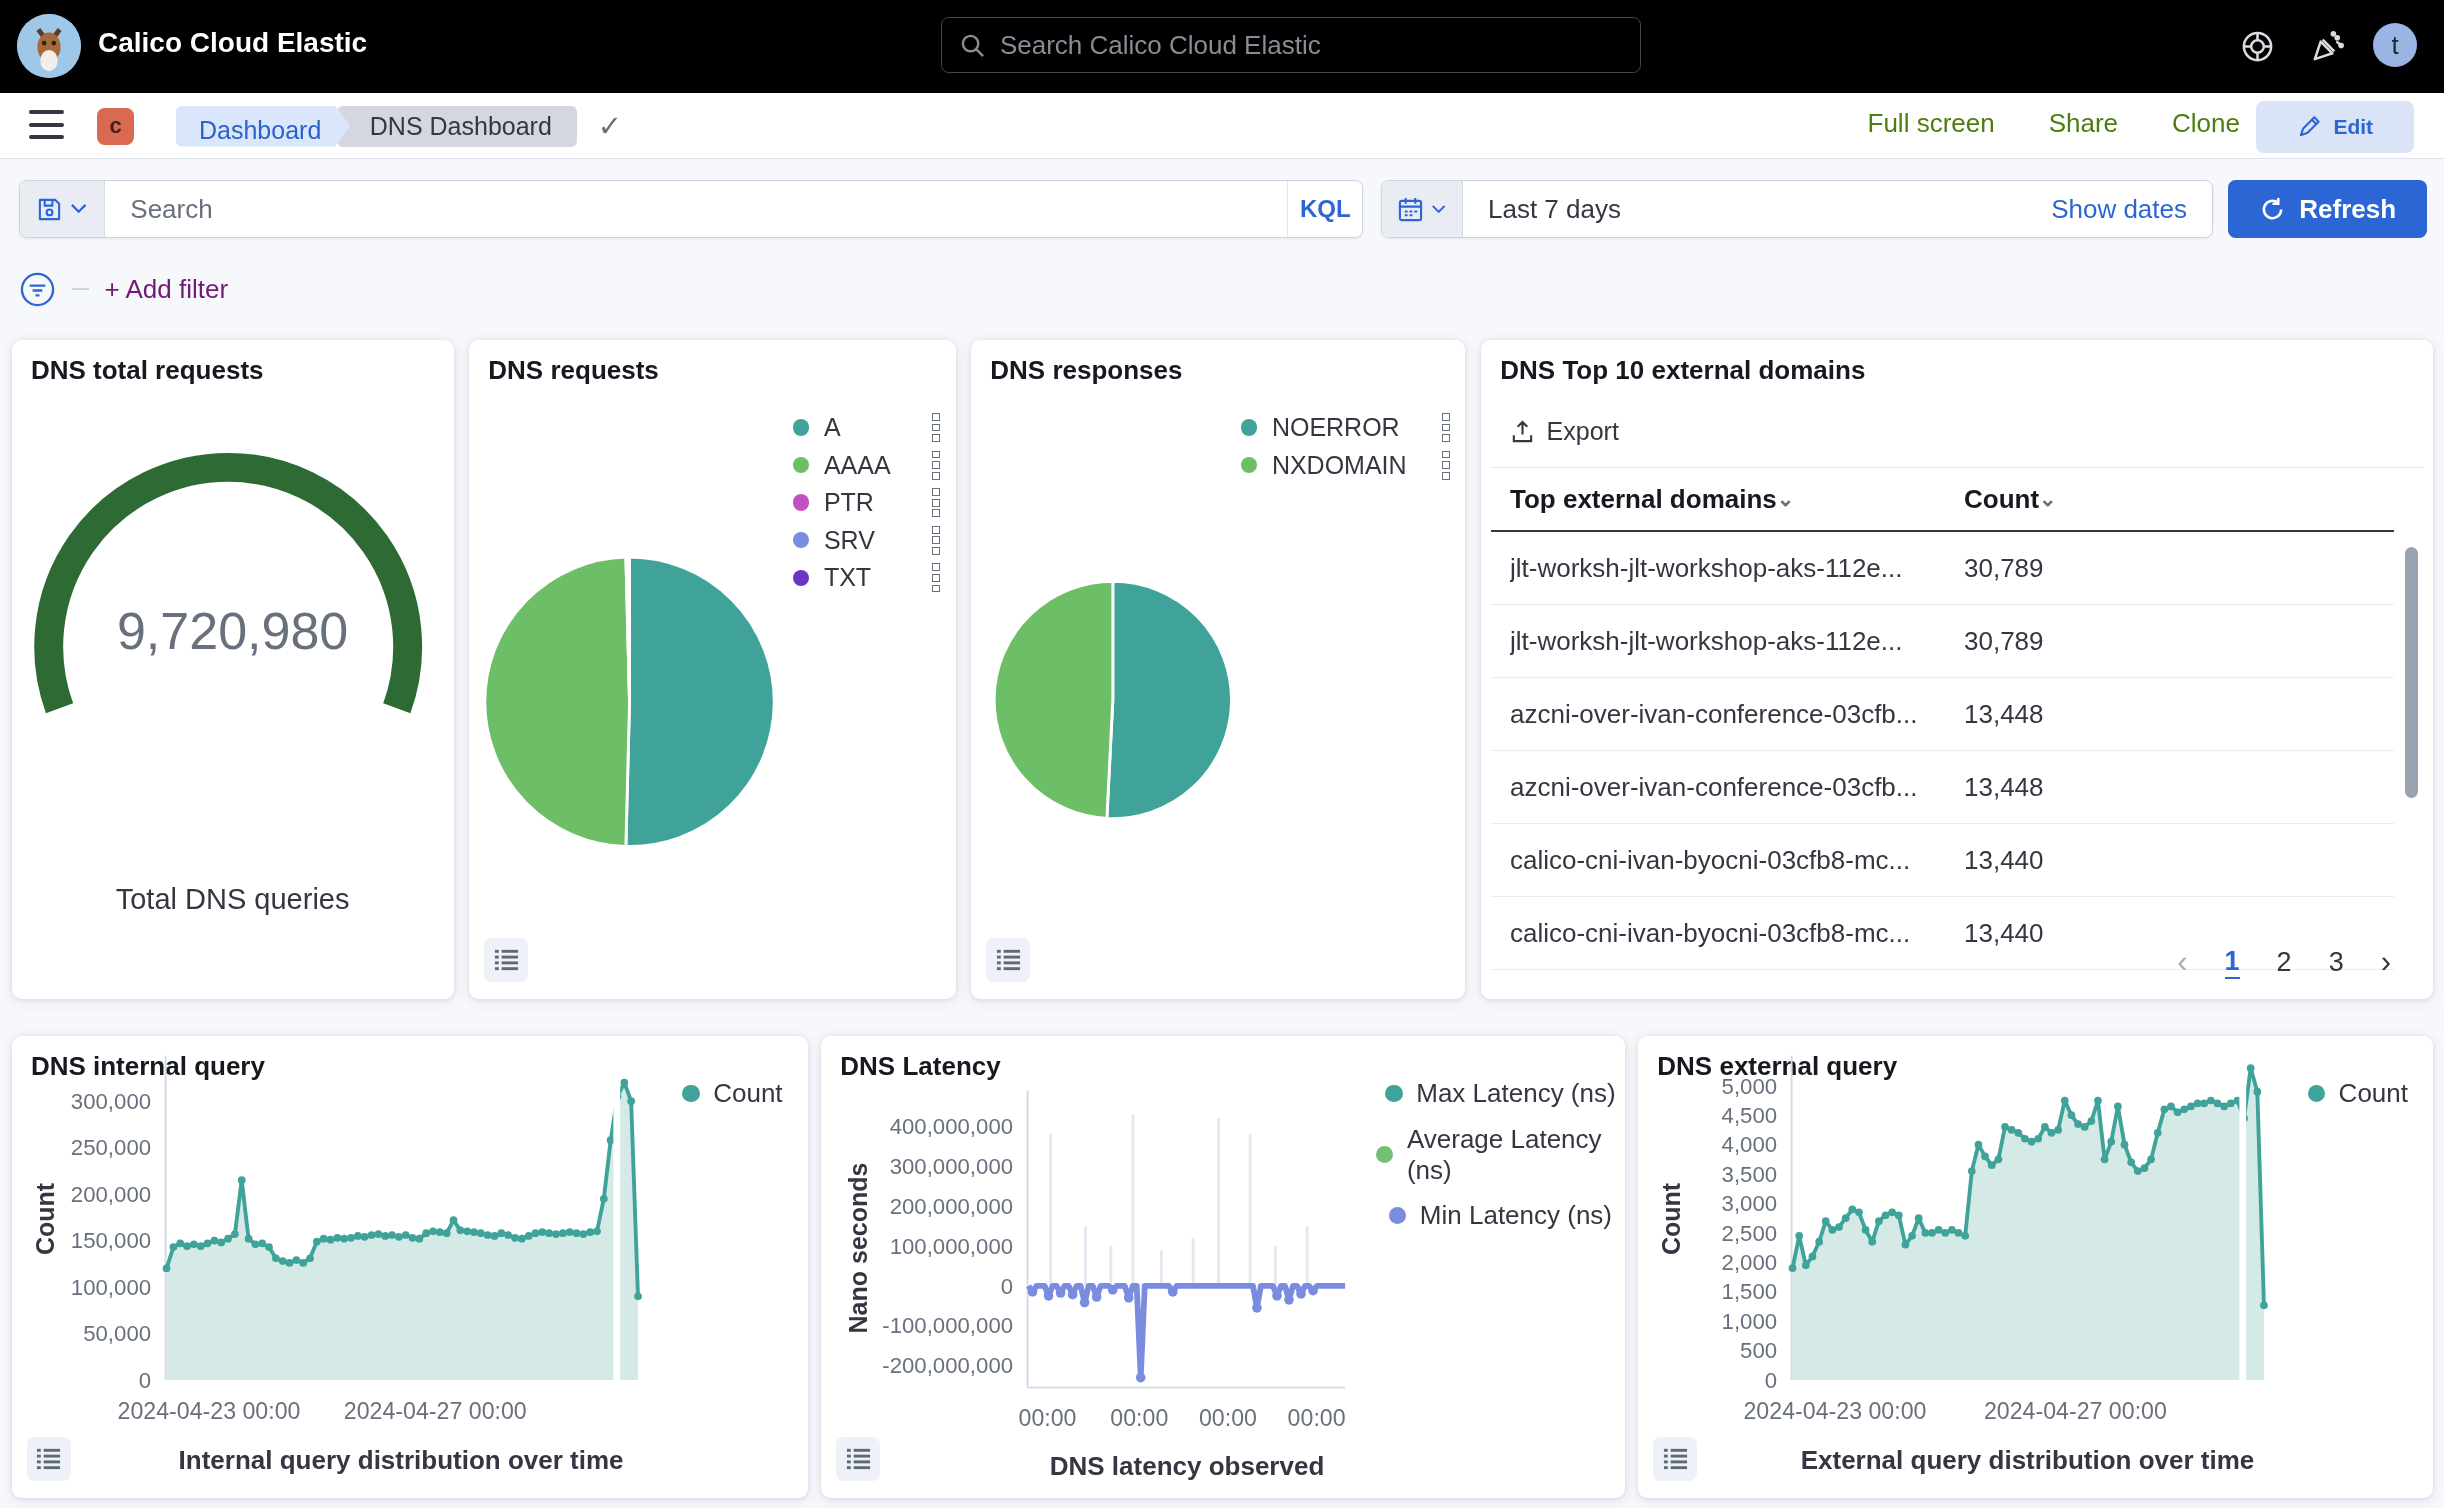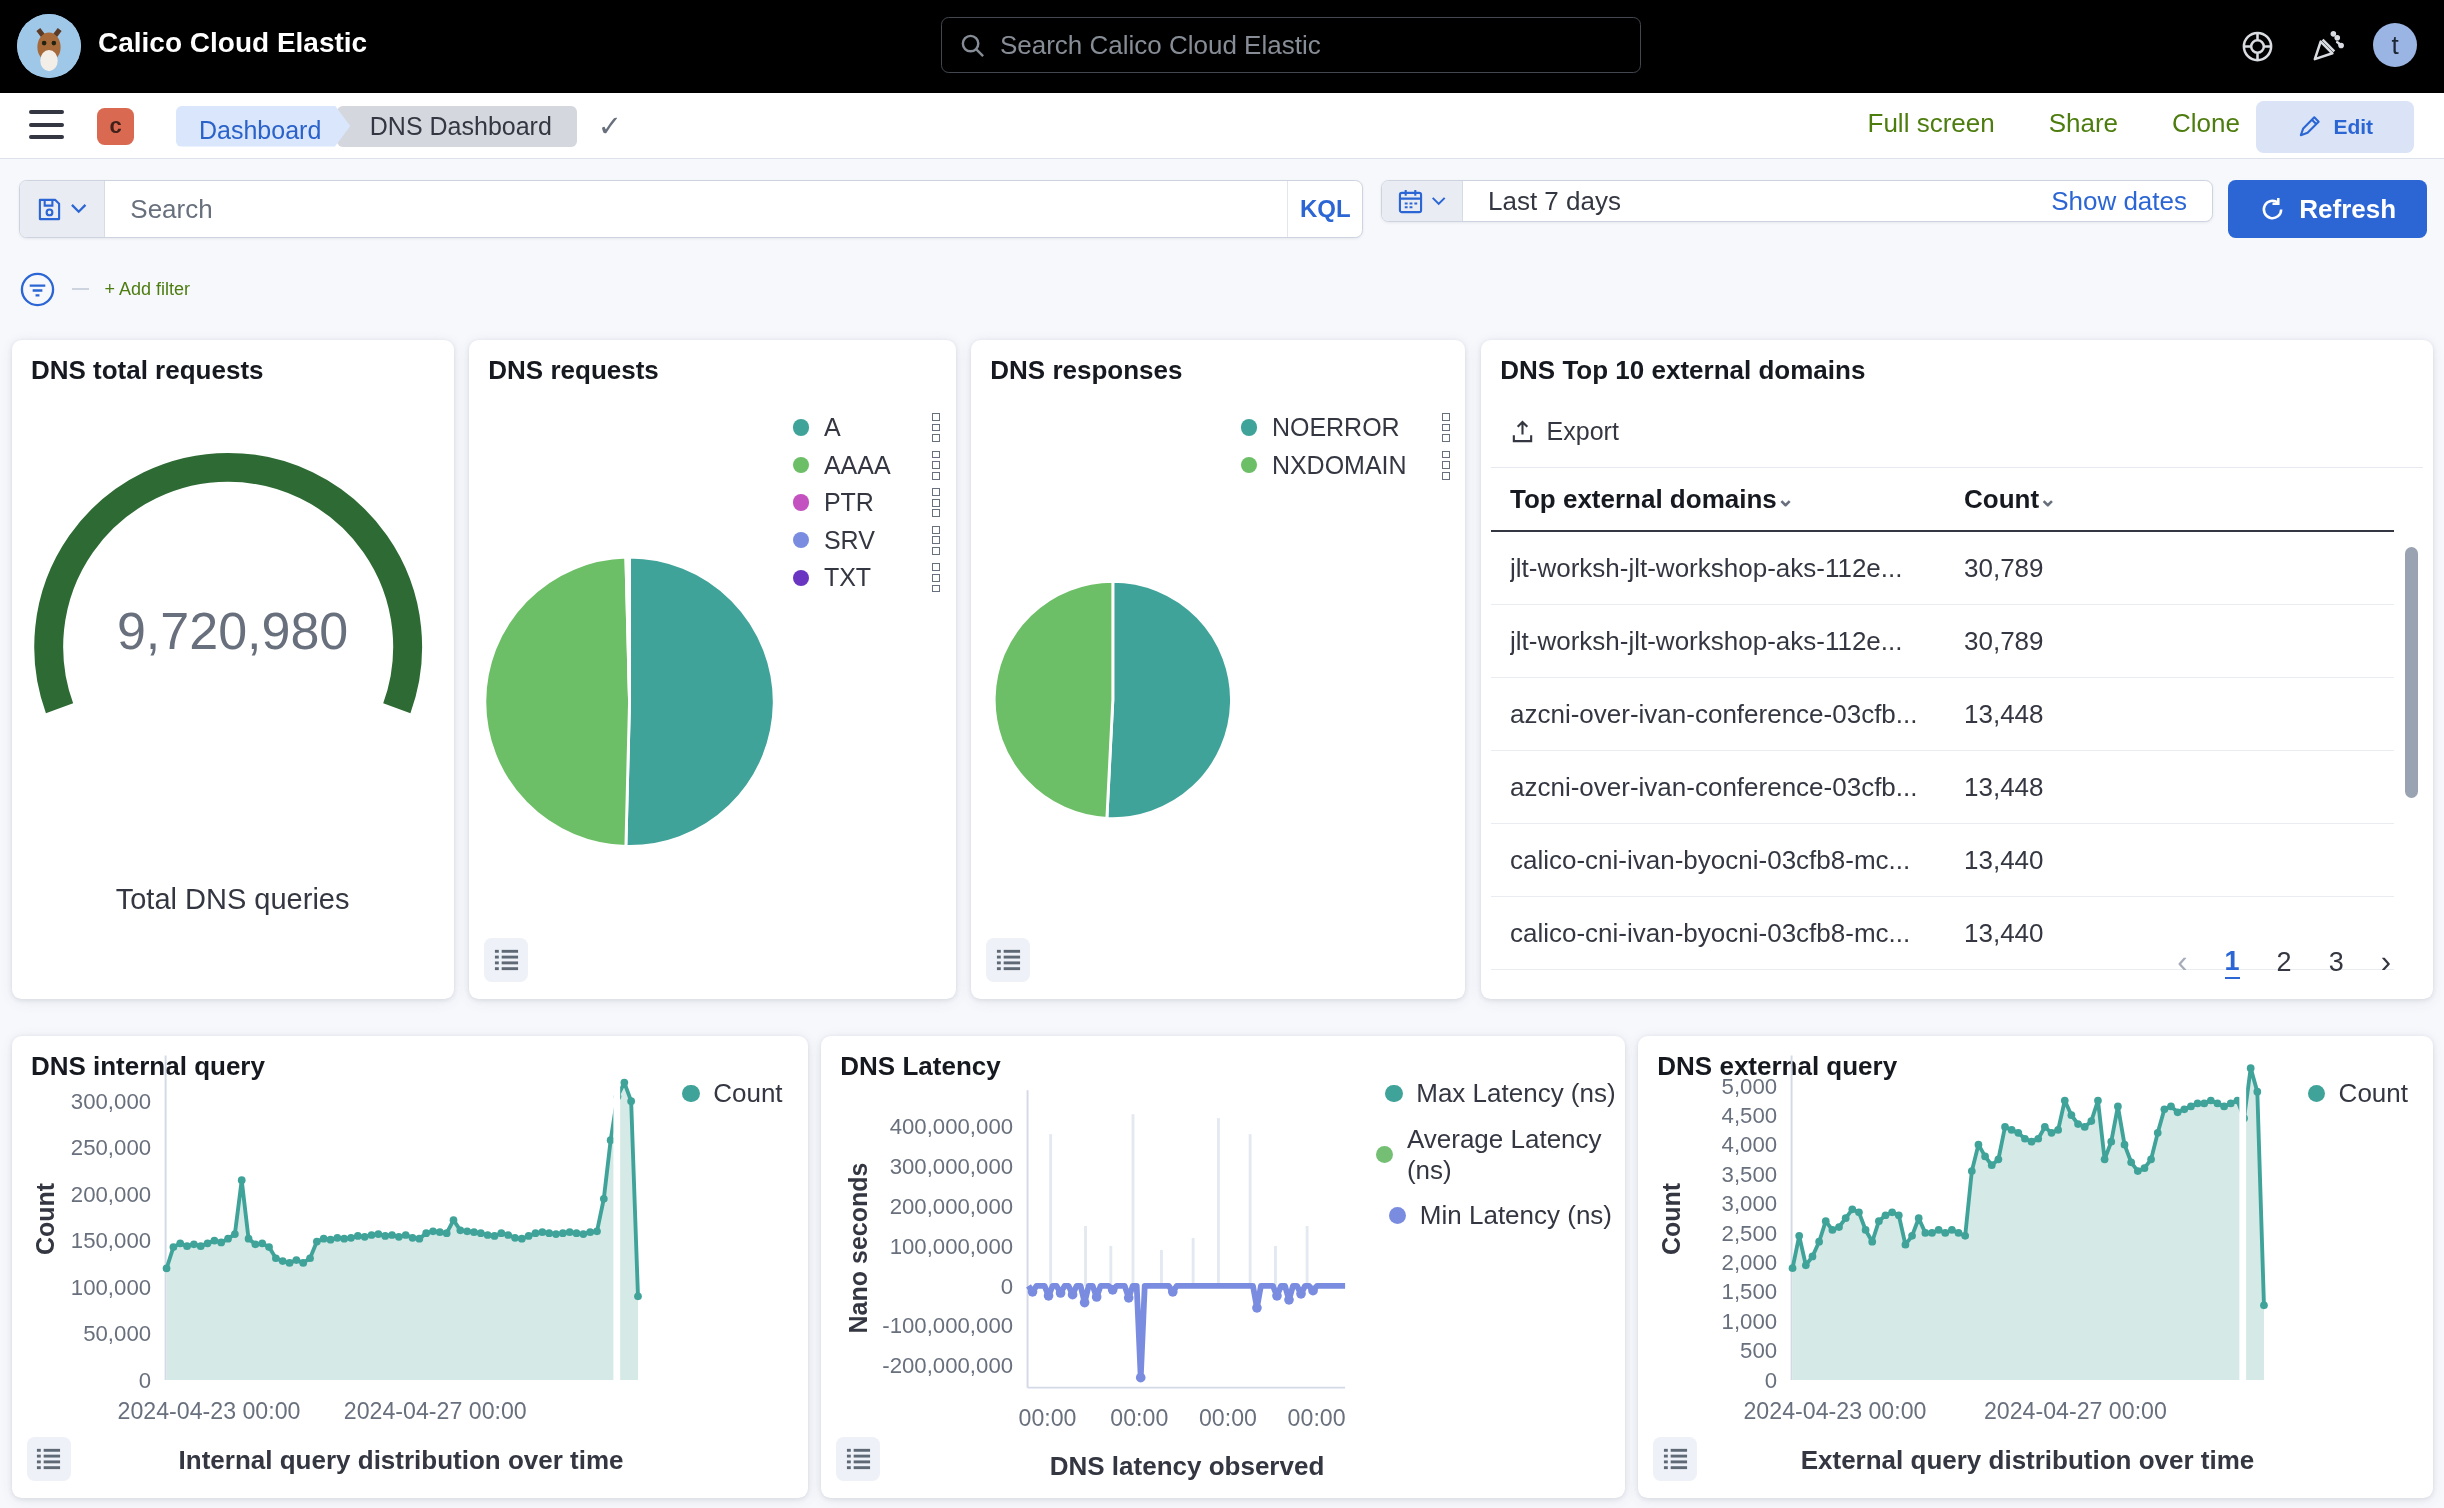--- a/index.html
+++ b/index.html
@@ -49,34 +49,34 @@
   .qsearch { position:absolute; left:19.3px; top:180px; width:1344px; height:58px; background:#fff;
     border:1px solid #cdd4e0; border-radius:7.7px; display:flex; align-items:stretch; overflow:hidden;
     box-shadow:0 1px 2.9px rgba(80,90,110,0.1); }
   .qseg { width:85px; background:#e9edf3; display:flex; align-items:center; justify-content:center;
     gap:7.7px; border-right:1px solid #d6dce6; cursor:pointer; }
   .qsearch input { flex:1; border:none; outline:none; font-size:26px; padding:0 25px; color:#343741;
     font-family:"Liberation Sans",sans-serif; }
   .qsearch input::placeholder { color:#69707d; }
   .kql { width:75px; display:flex; align-items:center; justify-content:center; color:#2c66d4;
     font-size:24px; font-weight:600; border-left:1px solid #e2e6ee; cursor:pointer; }
-  .qdate { position:absolute; left:1381px; top:180px; width:832px; height:42px; background:#fff;
+  .qdate { position:absolute; left:1381px; top:180px; width:832px; height:58px; background:#fff;
     border:1px solid #cdd4e0; border-radius:7.7px; display:flex; align-items:stretch; overflow:hidden;
     box-shadow:0 1px 2.9px rgba(80,90,110,0.1); }
   .qdate .qseg { width:81px; }
   .qtime { flex:1; display:flex; align-items:center; padding:0 25px; font-size:26px; color:#343741; cursor:pointer; }
   .show-dates { display:flex; align-items:center; padding-right:25px; color:#2c66d4; font-size:26px; cursor:pointer; }
   .refresh-btn { position:absolute; left:2228px; top:180px; width:199px; height:58px; background:#2c66d4;
     border:none; border-radius:7.7px; color:#fff; font-size:26px; font-weight:700; cursor:pointer;
     display:flex; align-items:center; justify-content:center; gap:13.5px; font-family:"Liberation Sans",sans-serif; }
 
   
   .filterbar { position:absolute; left:19.3px; top:268px; height:42px; display:flex; align-items:center; gap:15.4px; }
   .dash { width:17.4px; height:1.9px; background:#cdd4e0; }
-  .add-filter { color:#4d7c0f; font-size:18px; cursor:pointer; }
+  .add-filter { color:#701a75; font-size:26px; cursor:pointer; }
 
   
   .panel { position:absolute; background:#fff; border-radius:9.7px;
     box-shadow:0 1px 4.8px rgba(65,78,101,0.14), 0 2.9px 13.5px rgba(65,78,101,0.08); }
   .panel h3 { position:absolute; left:19.3px; top:15.4px; font-size:26px; font-weight:700; color:#16191f; }
   #p-gauge { left:11.6px;  top:340px; width:442px; height:659px; }
   #p-req   { left:469px; top:340px; width:487px; height:659px; }
   #p-resp  { left:971px;top:340px; width:494px; height:659px; }
   #p-table { left:1481px;top:340px; width:952px; height:659px; }
   #p-int   { left:11.6px;  top:1036px; width:796px; height:462px; }

